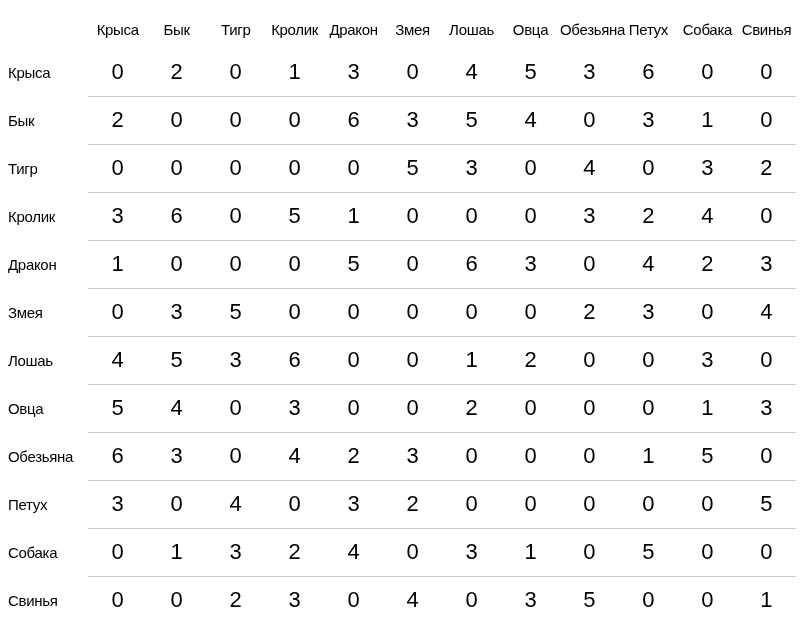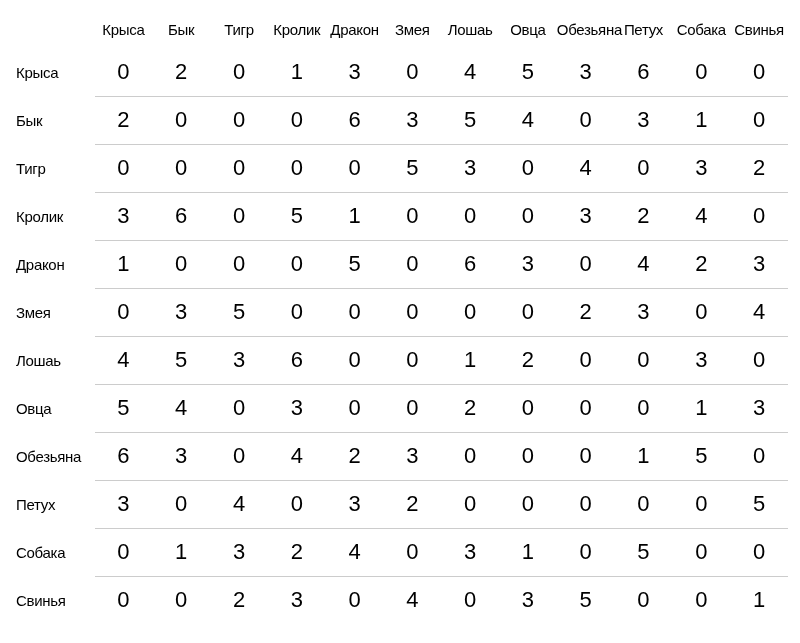--- a/index.html
+++ b/index.html
@@ -6,21 +6,21 @@
   body {
     margin: 0;
     padding: 0;
     background: #fff;
     font-family: Arial, Helvetica, sans-serif;
     color: #000;
   }
   .container {
     width: 800px;
     height: 643px;
-    padding: 10px 12px;
+    padding: 10px 4px;
   }
   table {
     width: 100%;
     border-collapse: collapse;
     table-layout: fixed;
   }
   th, td {
     text-align: center;
     padding: 0;
     font-weight: normal;

